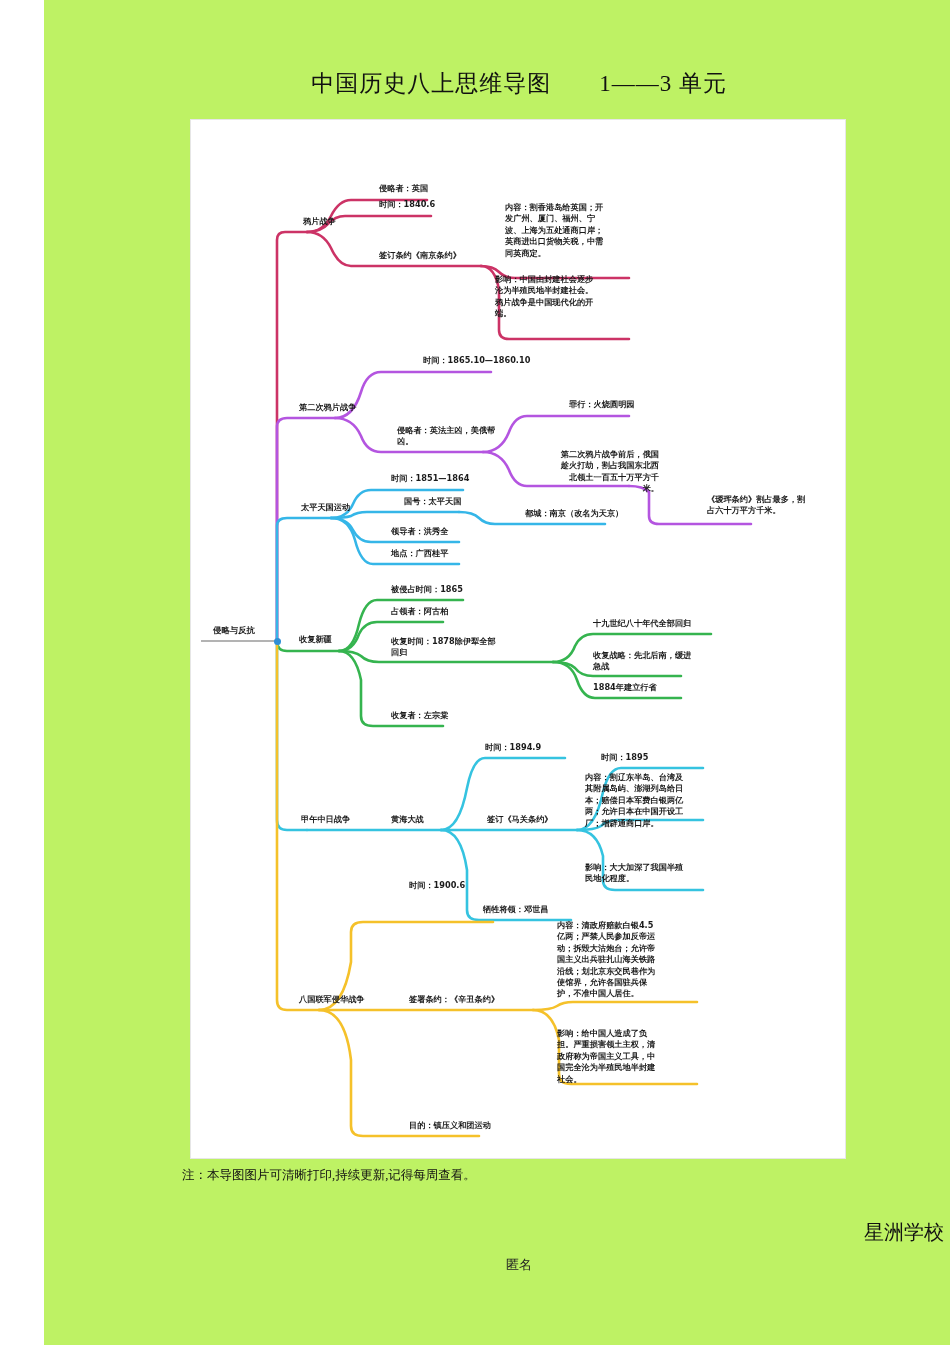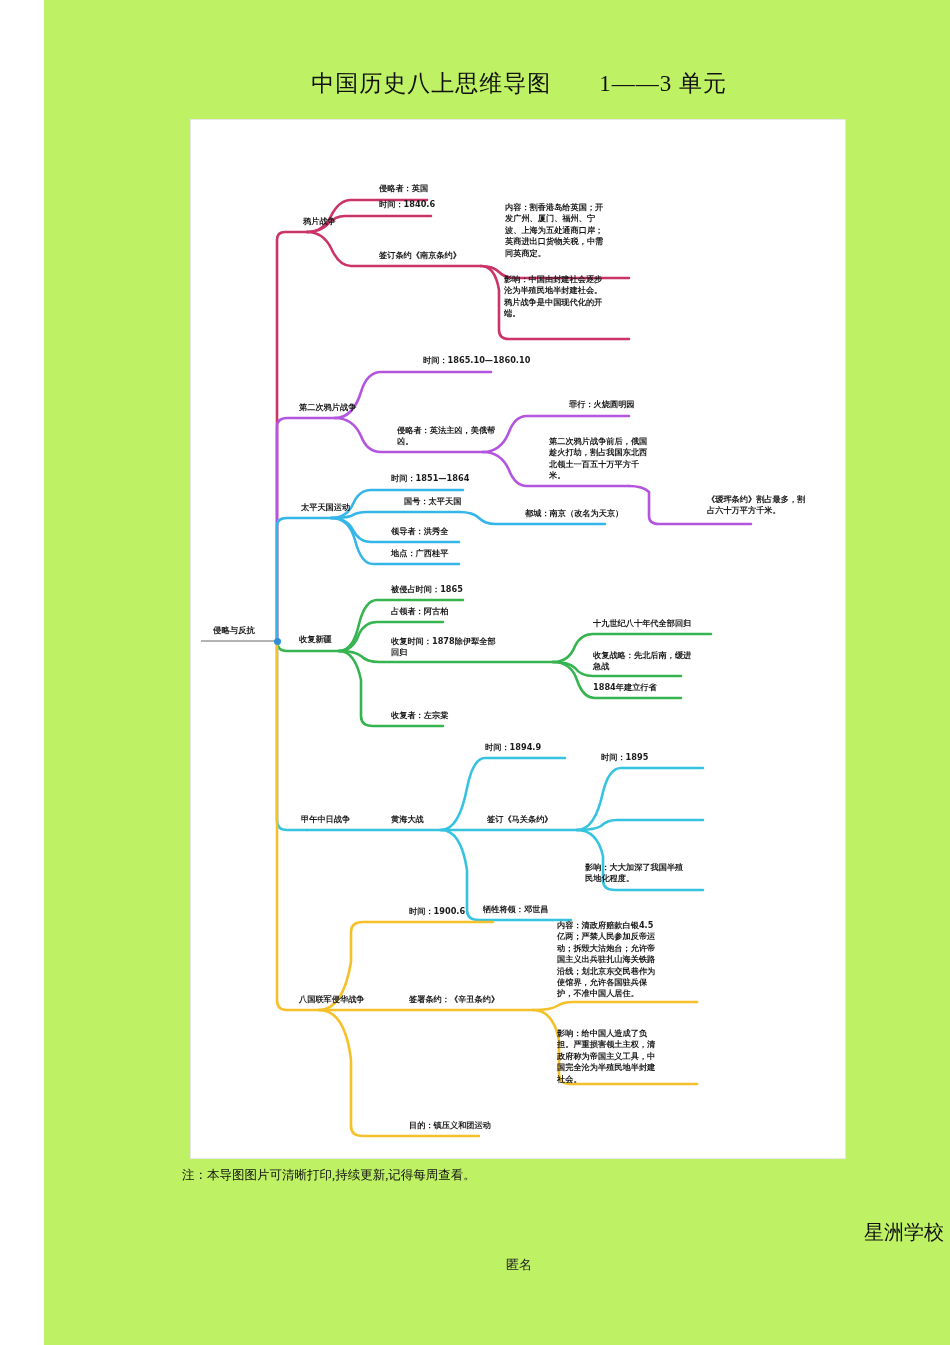--- a/index.html
+++ b/index.html
@@ -182,31 +182,31 @@
 
       <div class="node" style="left:112px; top:96px;">鸦片战争</div>
       <div class="node" style="left:188px; top:63px;">侵略者：英国</div>
       <div class="node" style="left:188px; top:79px;">时间：1840.6</div>
       <div class="node" style="left:188px; top:130px;">签订条约《南京条约》</div>
       <div class="node wrap" style="left:314px; top:82px; width:124px;">内容：割香港岛给英国；开
 发广州、厦门、福州、宁
 波、上海为五处通商口岸；
 英商进出口货物关税，中需
 同英商定。</div>
-      <div class="node wrap" style="left:313px; top:154px; width:124px;">影响：中国由封建社会逐步
+      <div class="node wrap" style="left:304px; top:154px; width:124px;">影响：中国由封建社会逐步
 沦为半殖民地半封建社会。
 鸦片战争是中国现代化的开
 端。</div>
 
       <div class="node" style="left:108px; top:282px;">第二次鸦片战争</div>
       <div class="node" style="left:206px; top:235px;padding-left:26px;">时间：1865.10—1860.10</div>
       <div class="node wrap" style="left:206px; top:305px; width:106px;">侵略者：英法主凶，美俄帮
 凶。</div>
       <div class="node" style="left:358px; top:279px;padding-left:20px;">罪行：火烧圆明园</div>
-      <div class="node wrap" style="left:358px; top:316px; width:110px;">第二次鸦片战争前后，俄国
+      <div class="node wrap" style="left:358px; top:329px; width:110px;text-align:right;">第二次鸦片战争前后，俄国
 趁火打劫，割占我国东北西
 北领土一百五十万平方千
 米。</div>
       <div class="node wrap" style="left:516px; top:374px; width:118px;">《瑷珲条约》割占最多，割
 占六十万平方千米。</div>
 
       <div class="node" style="left:110px; top:382px;">太平天国运动</div>
       <div class="node" style="left:200px; top:353px;">时间：1851—1864</div>
       <div class="node" style="left:213px; top:376px;">国号：太平天国</div>
       <div class="node" style="left:334px; top:388px;">都城：南京（改名为天京）</div>
@@ -222,26 +222,31 @@
       <div class="node wrap" style="left:402px; top:530px; width:116px;">收复战略：先北后南，缓进
 急战</div>
       <div class="node" style="left:402px; top:562px;">1884年建立行省</div>
       <div class="node" style="left:200px; top:590px;">收复者：左宗棠</div>
 
       <div class="node" style="left:110px; top:694px;">甲午中日战争</div>
       <div class="node" style="left:200px; top:694px;">黄海大战</div>
       <div class="node" style="left:294px; top:622px;">时间：1894.9</div>
       <div class="node" style="left:296px; top:694px;">签订《马关条约》</div>
       <div class="node" style="left:410px; top:632px;">时间：1895</div>
+      <div class="node wrap" style="left:394px; top:652px; width:120px;">内容：割辽东半岛、台湾及
+其附属岛屿、澎湖列岛给日
+本；赔偿日本军费白银两亿
+两；允许日本在中国开设工
+厂；增辟通商口岸。</div>
       <div class="node wrap" style="left:394px; top:742px; width:120px;">影响：大大加深了我国半殖
 民地化程度。</div>
       <div class="node" style="left:292px; top:784px;">牺牲将领：邓世昌</div>
 
       <div class="node" style="left:108px; top:874px;">八国联军侵华战争</div>
-      <div class="node" style="left:218px; top:786px;">时间：1900.6</div>
+      <div class="node" style="left:218px; top:760px;">时间：1900.6</div>
       <div class="node" style="left:218px; top:874px;">签署条约：《辛丑条约》</div>
       <div class="node wrap" style="left:366px; top:800px; width:134px;">内容：清政府赔款白银4.5
 亿两；严禁人民参加反帝运
 动；拆毁大沽炮台；允许帝
 国主义出兵驻扎山海关铁路
 沿线；划北京东交民巷作为
 使馆界，允许各国驻兵保
 护，不准中国人居住。</div>
       <div class="node wrap" style="left:366px; top:908px; width:132px;">影响：给中国人造成了负
 担。严重损害领土主权，清

